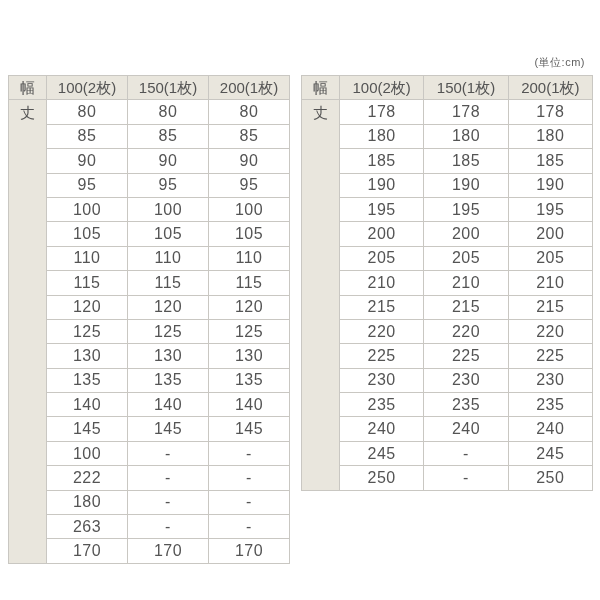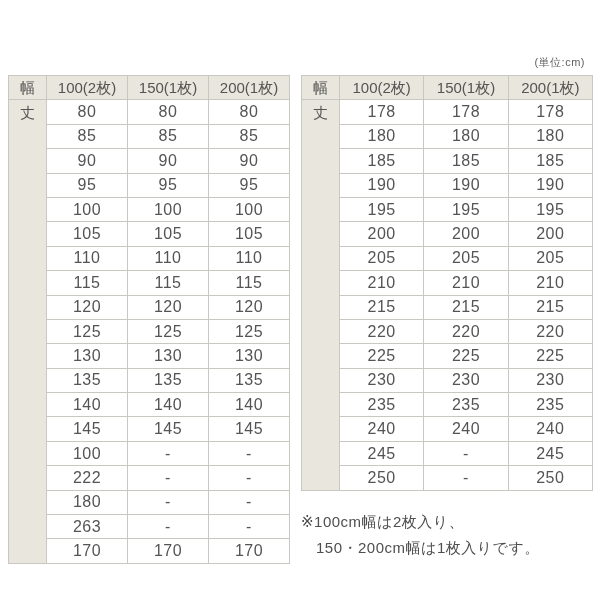--- a/index.html
+++ b/index.html
@@ -260,18 +260,14 @@
           </tr>
           <tr>
             <td class="num">250</td>
             <td class="num">-</td>
             <td class="num">250</td>
           </tr>
         </tbody>
       </table>
   </div>
 
-  <div class="footnote">
-    <div class="line1">※100cm幅は2枚入り、</div>
-    <div class="line2">150・200cm幅は1枚入りです。</div>
-  </div>
 
 </div>
 
 </body></html>

